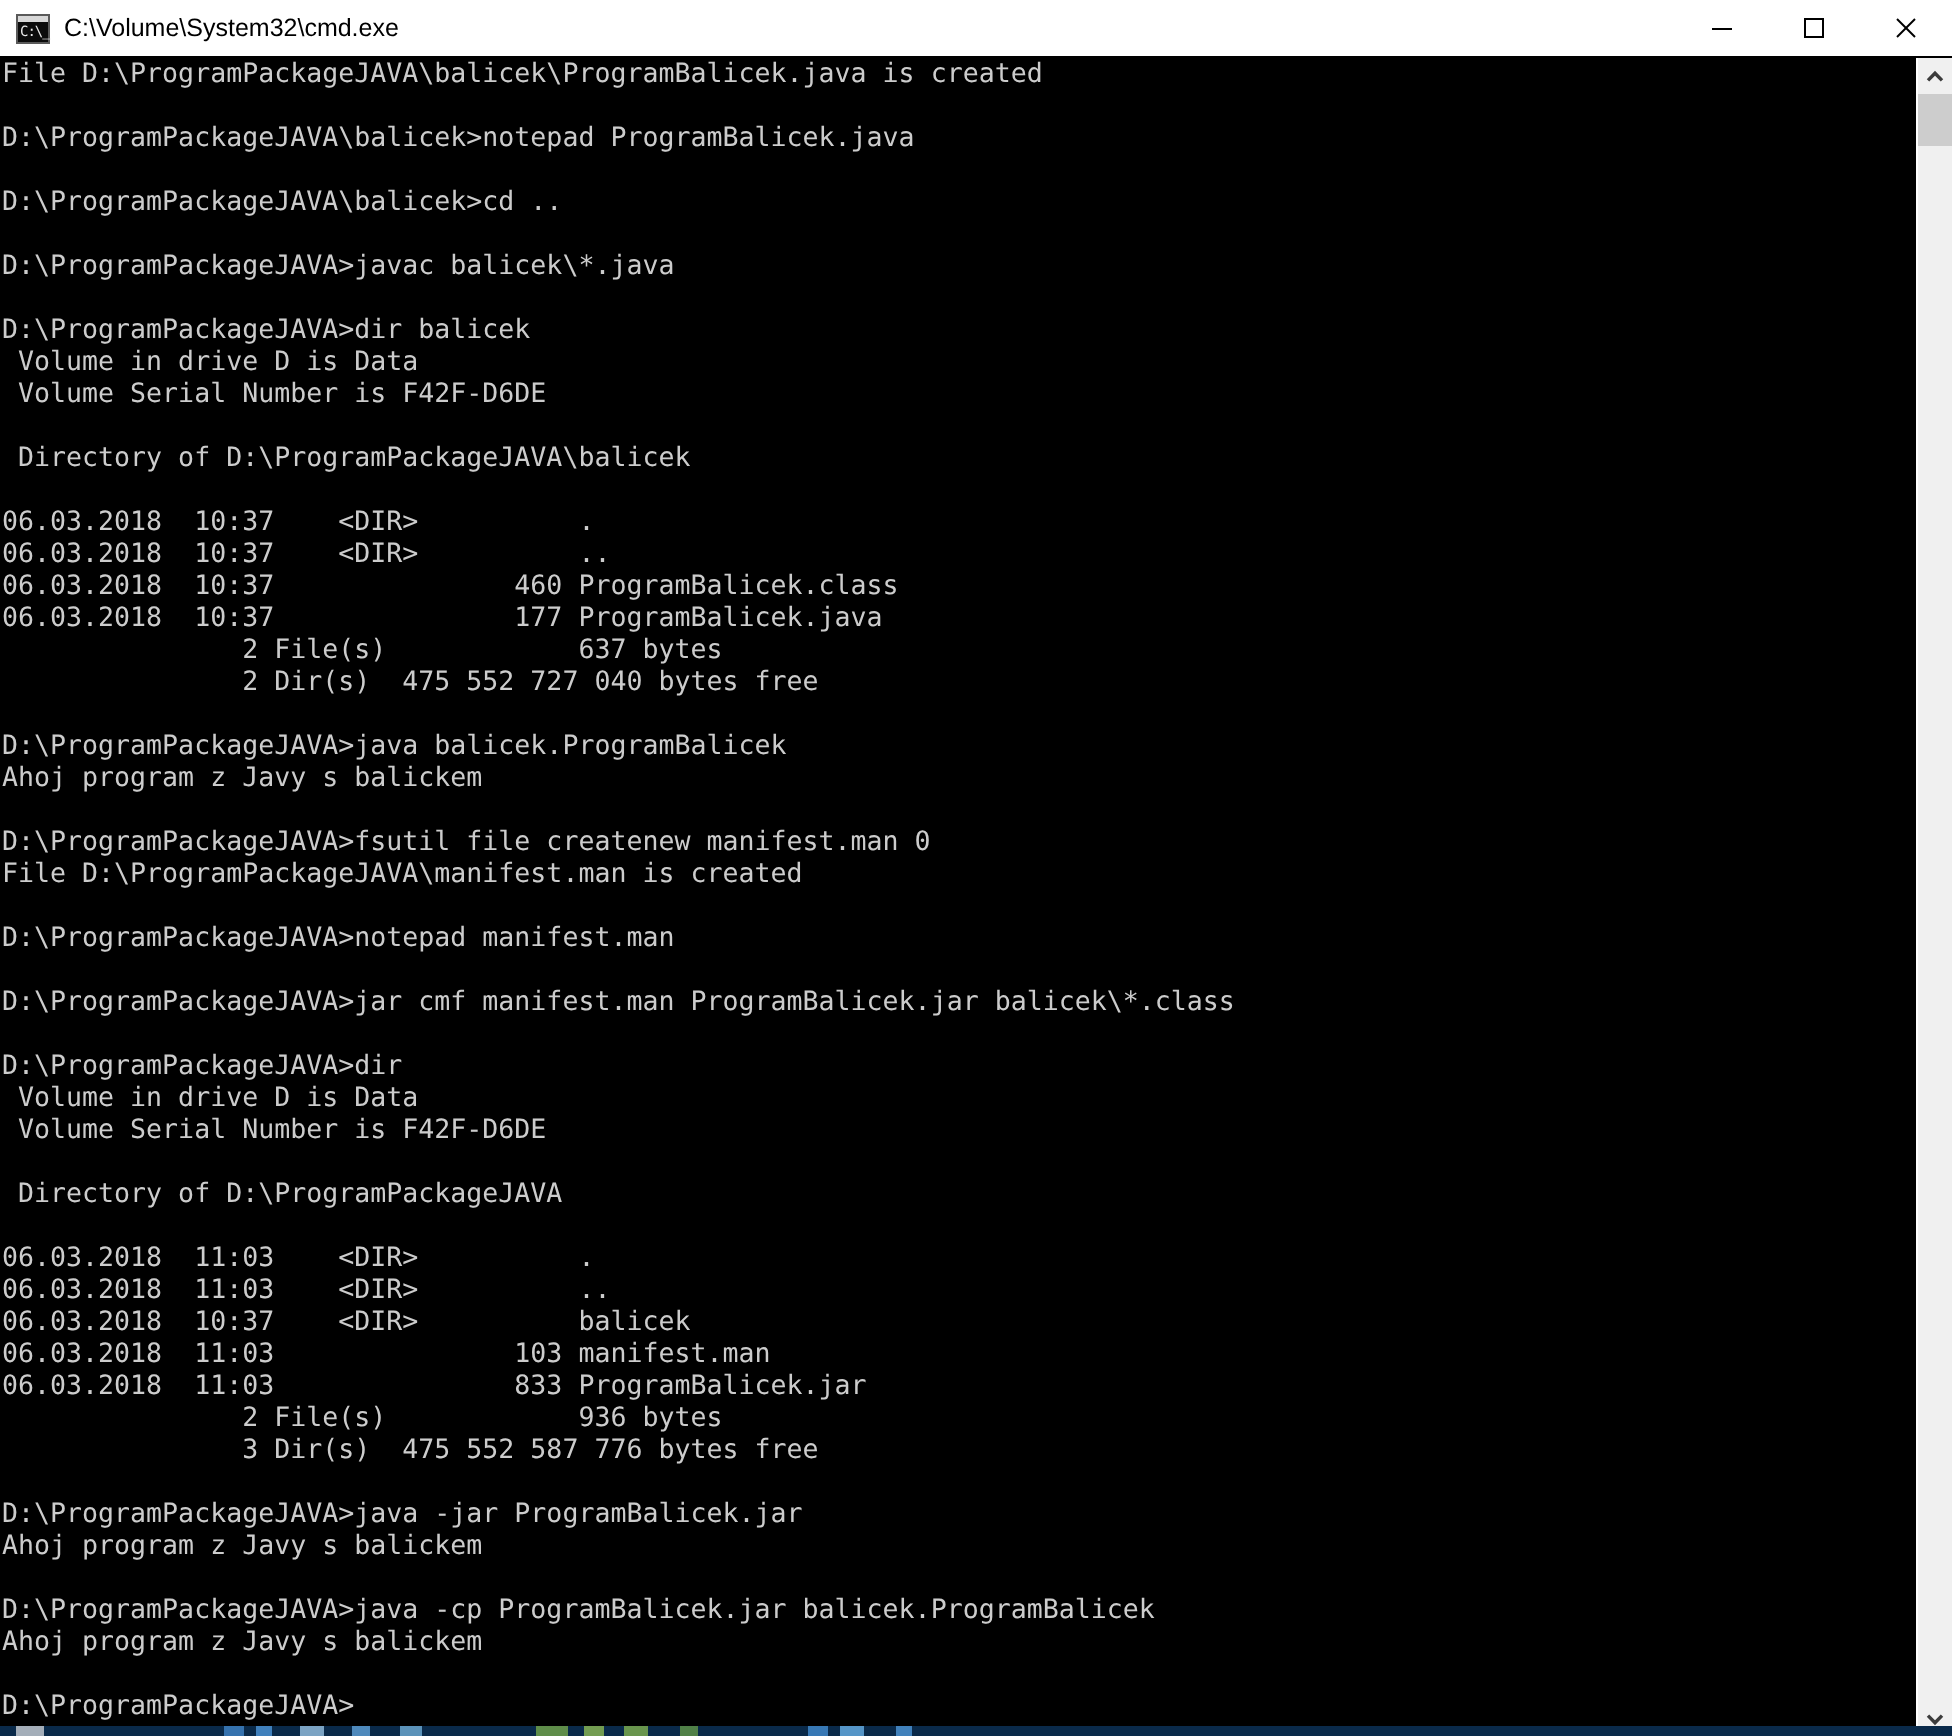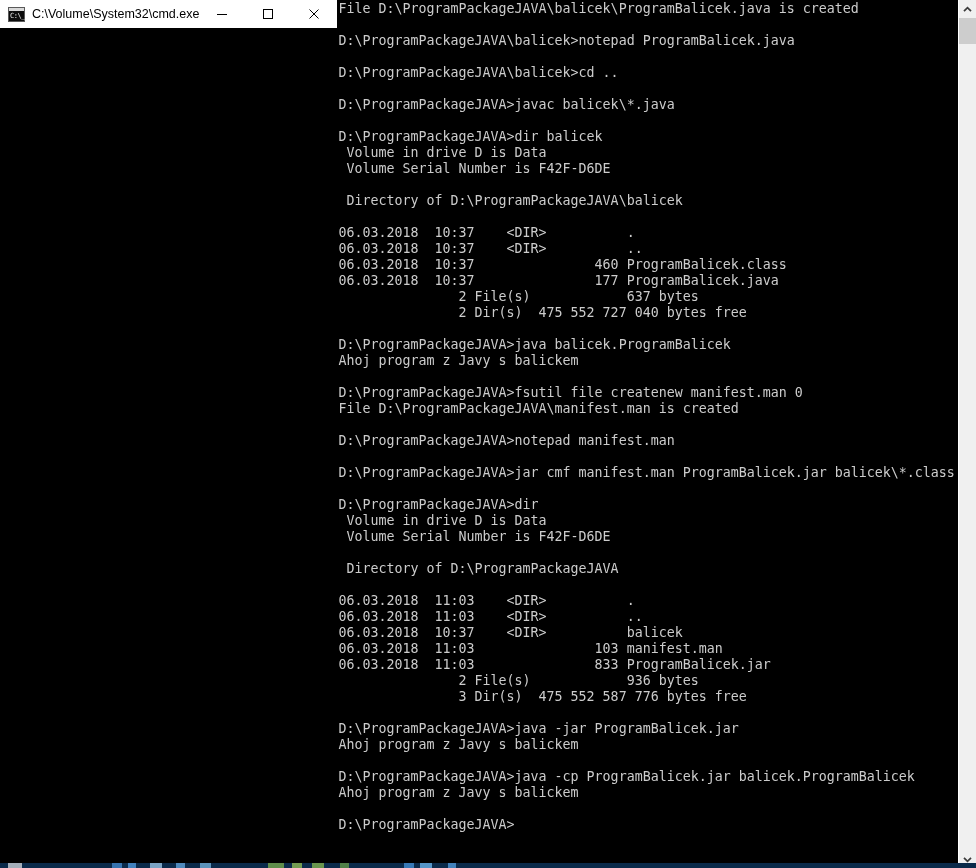--- a/index.html
+++ b/index.html
@@ -12,21 +12,21 @@
     height: 868px;
     overflow: hidden;
     font-family: "Liberation Sans", sans-serif;
   }
   .window {
     position: relative;
     width: 976px;
     height: 868px;
     background: #000000;
     display: flex;
-    flex-direction: row;
+    flex-direction: column;
   }
 
   
   .titlebar {
     position: relative;
     height: 29px;
     min-height: 29px;
     background: #ffffff;
     border-bottom: 1px solid #000000;
     box-sizing: border-box;

